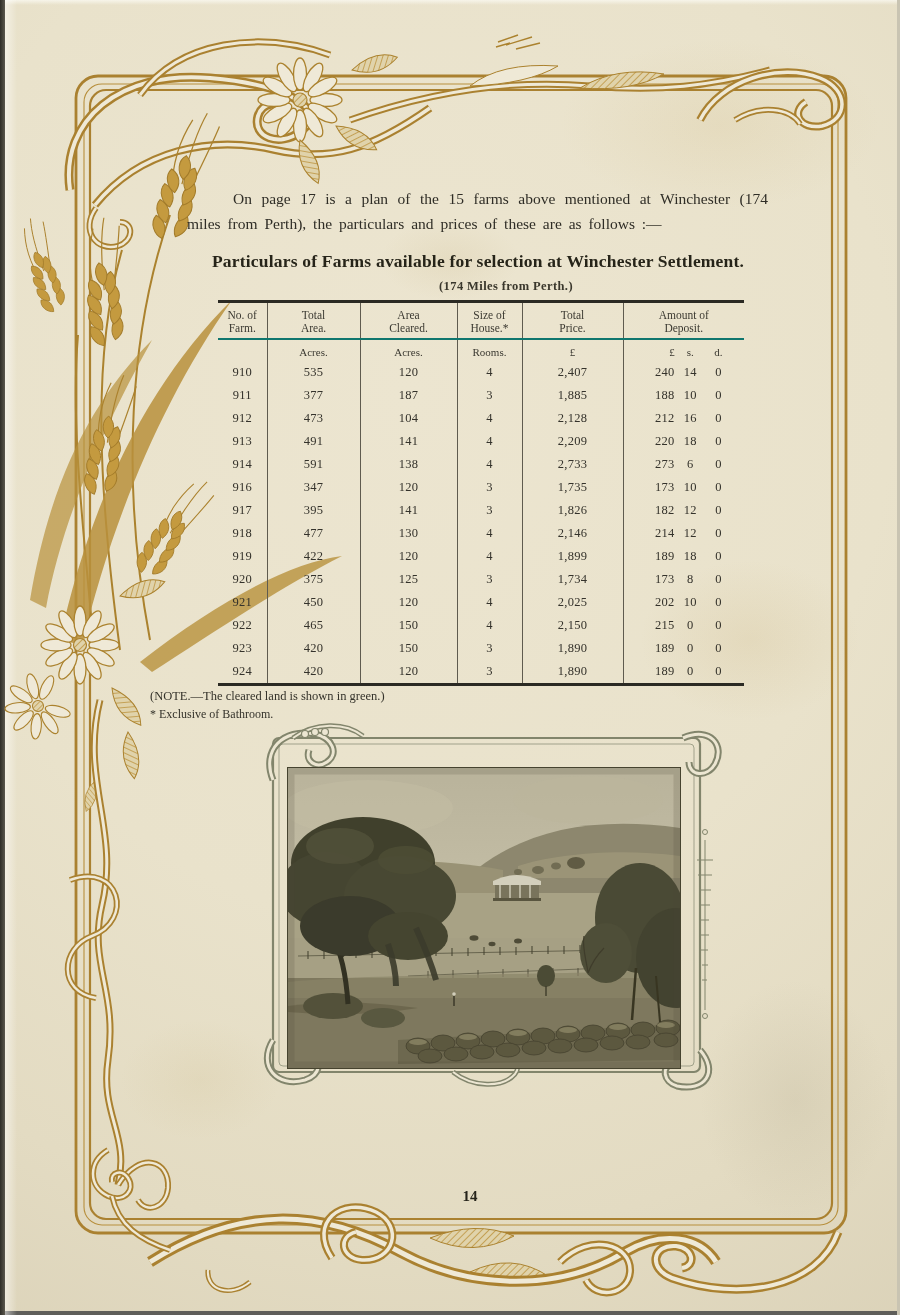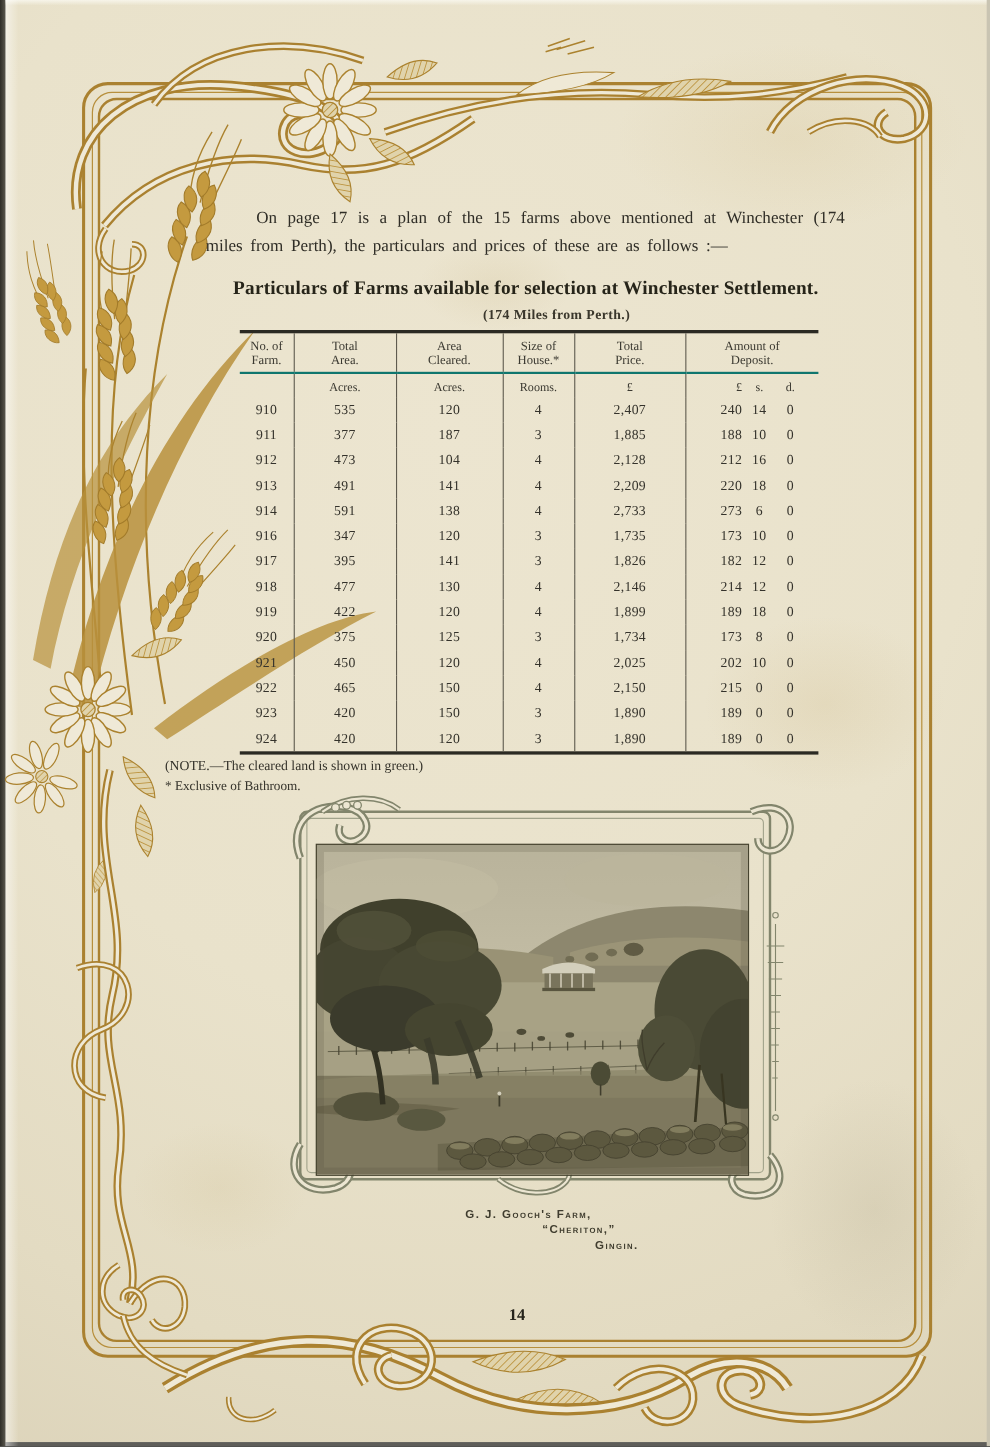--- a/index.html
+++ b/index.html
@@ -657,21 +657,16 @@
           <line x1="368" y1="208" x2="372" y2="254" stroke="#32301f" stroke-width="2"></line>
           <path d="M300,205 C298,190 294,180 296,168 M300,205 C305,192 310,186 316,180" stroke="#3a382a" stroke-width="1.2" fill="none"></path>
           <ellipse cx="258" cy="208" rx="9" ry="11" fill="#464734"></ellipse>
           <line x1="258" y1="218" x2="258" y2="228" stroke="#3a382a" stroke-width="1.4"></line>
         </g>
         <rect width="392" height="300" fill="#927c4a" opacity=".07"></rect>
         <rect x="3" y="3" width="386" height="294" fill="none" stroke="#4e4a38" stroke-width="7" opacity=".18"></rect>
       </svg>
     </div>
 
-    <div class="caption">
-      <div class="cl1">G. J. Gooch's Farm,</div>
-      <div class="cl2">“Cheriton,”</div>
-      <div class="cl3">Gingin.</div>
-    </div>
 
     <div class="pageno">14</div>
   </div>
 </div>
 
 </body></html>

